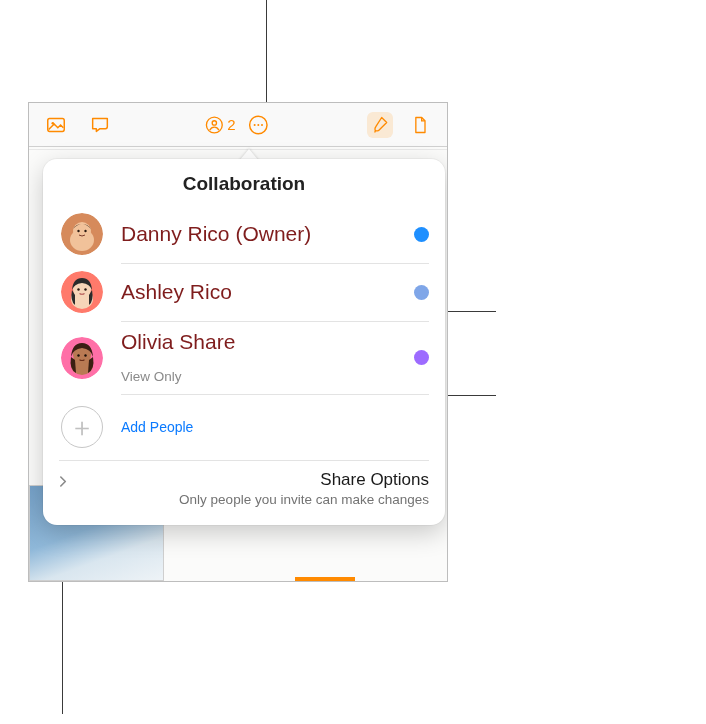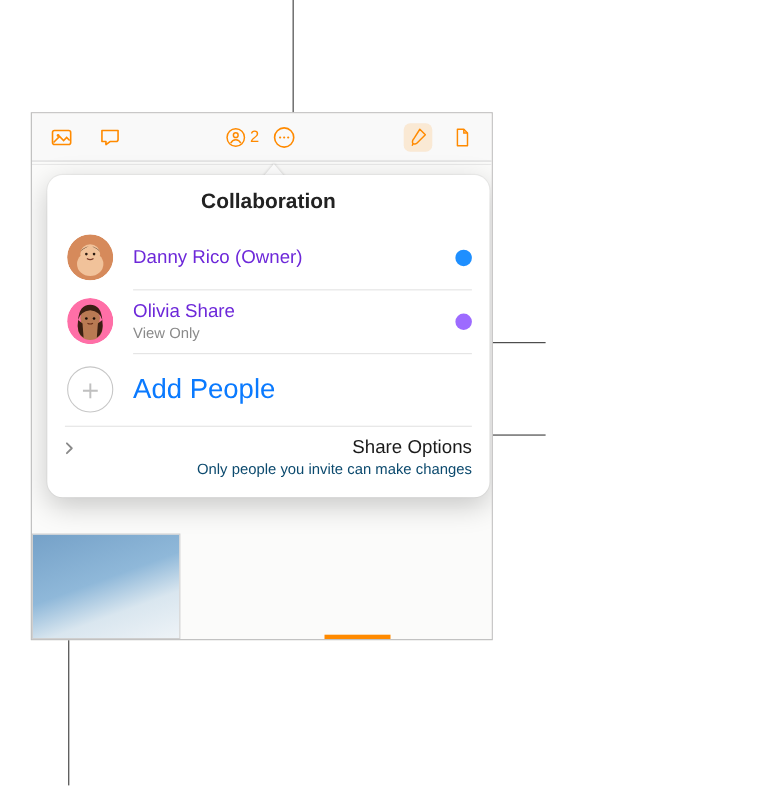--- a/index.html
+++ b/index.html
@@ -134,58 +134,58 @@
     width: 42px; height: 42px;
     border-radius: 50%;
     flex-shrink: 0;
     margin-right: 18px;
     display:flex; align-items:center; justify-content:center;
     overflow:hidden;
     position:relative;
   }
   .avatar svg { width:100%; height:100%; }
   .row-text { flex: 1 1 auto; display:flex; flex-direction:column; line-height:1.25; }
-  .participant-name { font-size: 17px; color:#6d28d9; }
-  .participant-sub { font-size: 13.5px; color: #8a8a8a; margin-top:1px; }
+  .participant-name { font-size: 21px; color:#7f1d1d; }
+  .participant-sub { font-size: 13.5px; color: #8a8a8a; margin-top:14px; }
   .status-dot {
     width: 15px; height: 15px; border-radius: 50%;
     flex-shrink:0;
   }
 
   .add-row {
     display:flex; align-items:center;
     padding: 12px 16px 12px 18px;
     position:relative;
     cursor:pointer;
   }
   .add-circle {
     width: 42px; height: 42px;
     border: 1.5px solid #c7c7c7;
     border-radius: 50%;
     display:flex; align-items:center; justify-content:center;
     margin-right: 18px;
     flex-shrink:0;
   }
   .add-plus { color:#c0c0c0; font-size: 26px; line-height:1; font-weight:300; }
-  .add-label { font-size: 25px; color: #0a7aff; }
+  .add-label { font-size: 14px; color: #0a7aff; }
 
   .share-section {
     position:relative;
     padding: 10px 16px 14px 40px;
     cursor:pointer;
     text-align:right;
   }
   .share-chevron {
     position:absolute;
     left: 16px; top: 14px;
     color:#8a8a8a;
     font-size: 15px;
   }
   .share-title { font-size: 17px; color:#1a1a1a; }
-  .share-sub { font-size: 13.5px; color:#0c4a6e; margin-top:2px; }
+  .share-sub { font-size: 13.5px; color:#737373; margin-top:2px; }
 
   
   .bg-doc {
     position:absolute; left:0; top:44px; right:0; bottom:0;
     background: #fbfbfa;
     z-index: 1;
   }
   .bg-lines {
     position:absolute; left:0; right:0; top:46px; height:16px;
     border-top:1px solid #e8e8e8;
@@ -305,20 +305,39 @@
                 <circle cx="24.5" cy="18" r="1.2" fill="#2a1a10"></circle>
               <path d="M18 22 Q21 24 24 22" stroke="#7a3b2a" stroke-width="1" fill="none"></path>
             </svg>
           </div>
           <div class="row-text">
             <span class="participant-name">Danny Rico (Owner)</span>
           </div>
           <span class="status-dot" style="background:#1e8fff;"></span>
         </div>
 
+        <div class="row">
+          <div class="avatar">
+            <svg viewBox="0 0 42 42">
+              <circle cx="21" cy="21" r="21" fill="#ff7a6b"></circle>
+              <ellipse cx="21" cy="28" rx="11" ry="10" fill="#f6d5b8"></ellipse>
+              <circle cx="21" cy="18" r="9" fill="#f6d5b8"></circle>
+              <path d="M11 19 Q12 7 21 7 Q30 7 31 19 Q29 13 21 12 Q13 13 11 19" fill="#2b2b2b"></path>
+              <path d="M11 19 Q9 30 14 34 L14 24 Z" fill="#2b2b2b"></path>
+              <path d="M31 19 Q33 30 28 34 L28 24 Z" fill="#2b2b2b"></path>
+              <circle cx="17.5" cy="18.5" r="1.2" fill="#2a1a10"></circle>
+                <circle cx="24.5" cy="18.5" r="1.2" fill="#2a1a10"></circle>
+              <path d="M18.5 22.5 Q21 24 23.5 22.5" stroke="#b05050" stroke-width="1.1" fill="none"></path>
+            </svg>
+          </div>
+          <div class="row-text">
+            <span class="participant-name">Ashley Rico</span>
+          </div>
+          <span class="status-dot" style="background:#7fa6e8;"></span>
+        </div>
 
         <div class="row">
           <div class="avatar">
             <svg viewBox="0 0 42 42">
               <circle cx="21" cy="21" r="21" fill="#ff6fa7"></circle>
               <ellipse cx="21" cy="28" rx="11" ry="10" fill="#b97a53"></ellipse>
               <circle cx="21" cy="18" r="9" fill="#b97a53"></circle>
               <path d="M10 20 Q11 6 21 6 Q31 6 32 20 Q30 12 21 11 Q12 12 10 20" fill="#3a1f12"></path>
               <path d="M10 20 Q8 32 15 36 L14 23 Z" fill="#3a1f12"></path>
               <path d="M32 20 Q34 32 27 36 L28 23 Z" fill="#3a1f12"></path>

